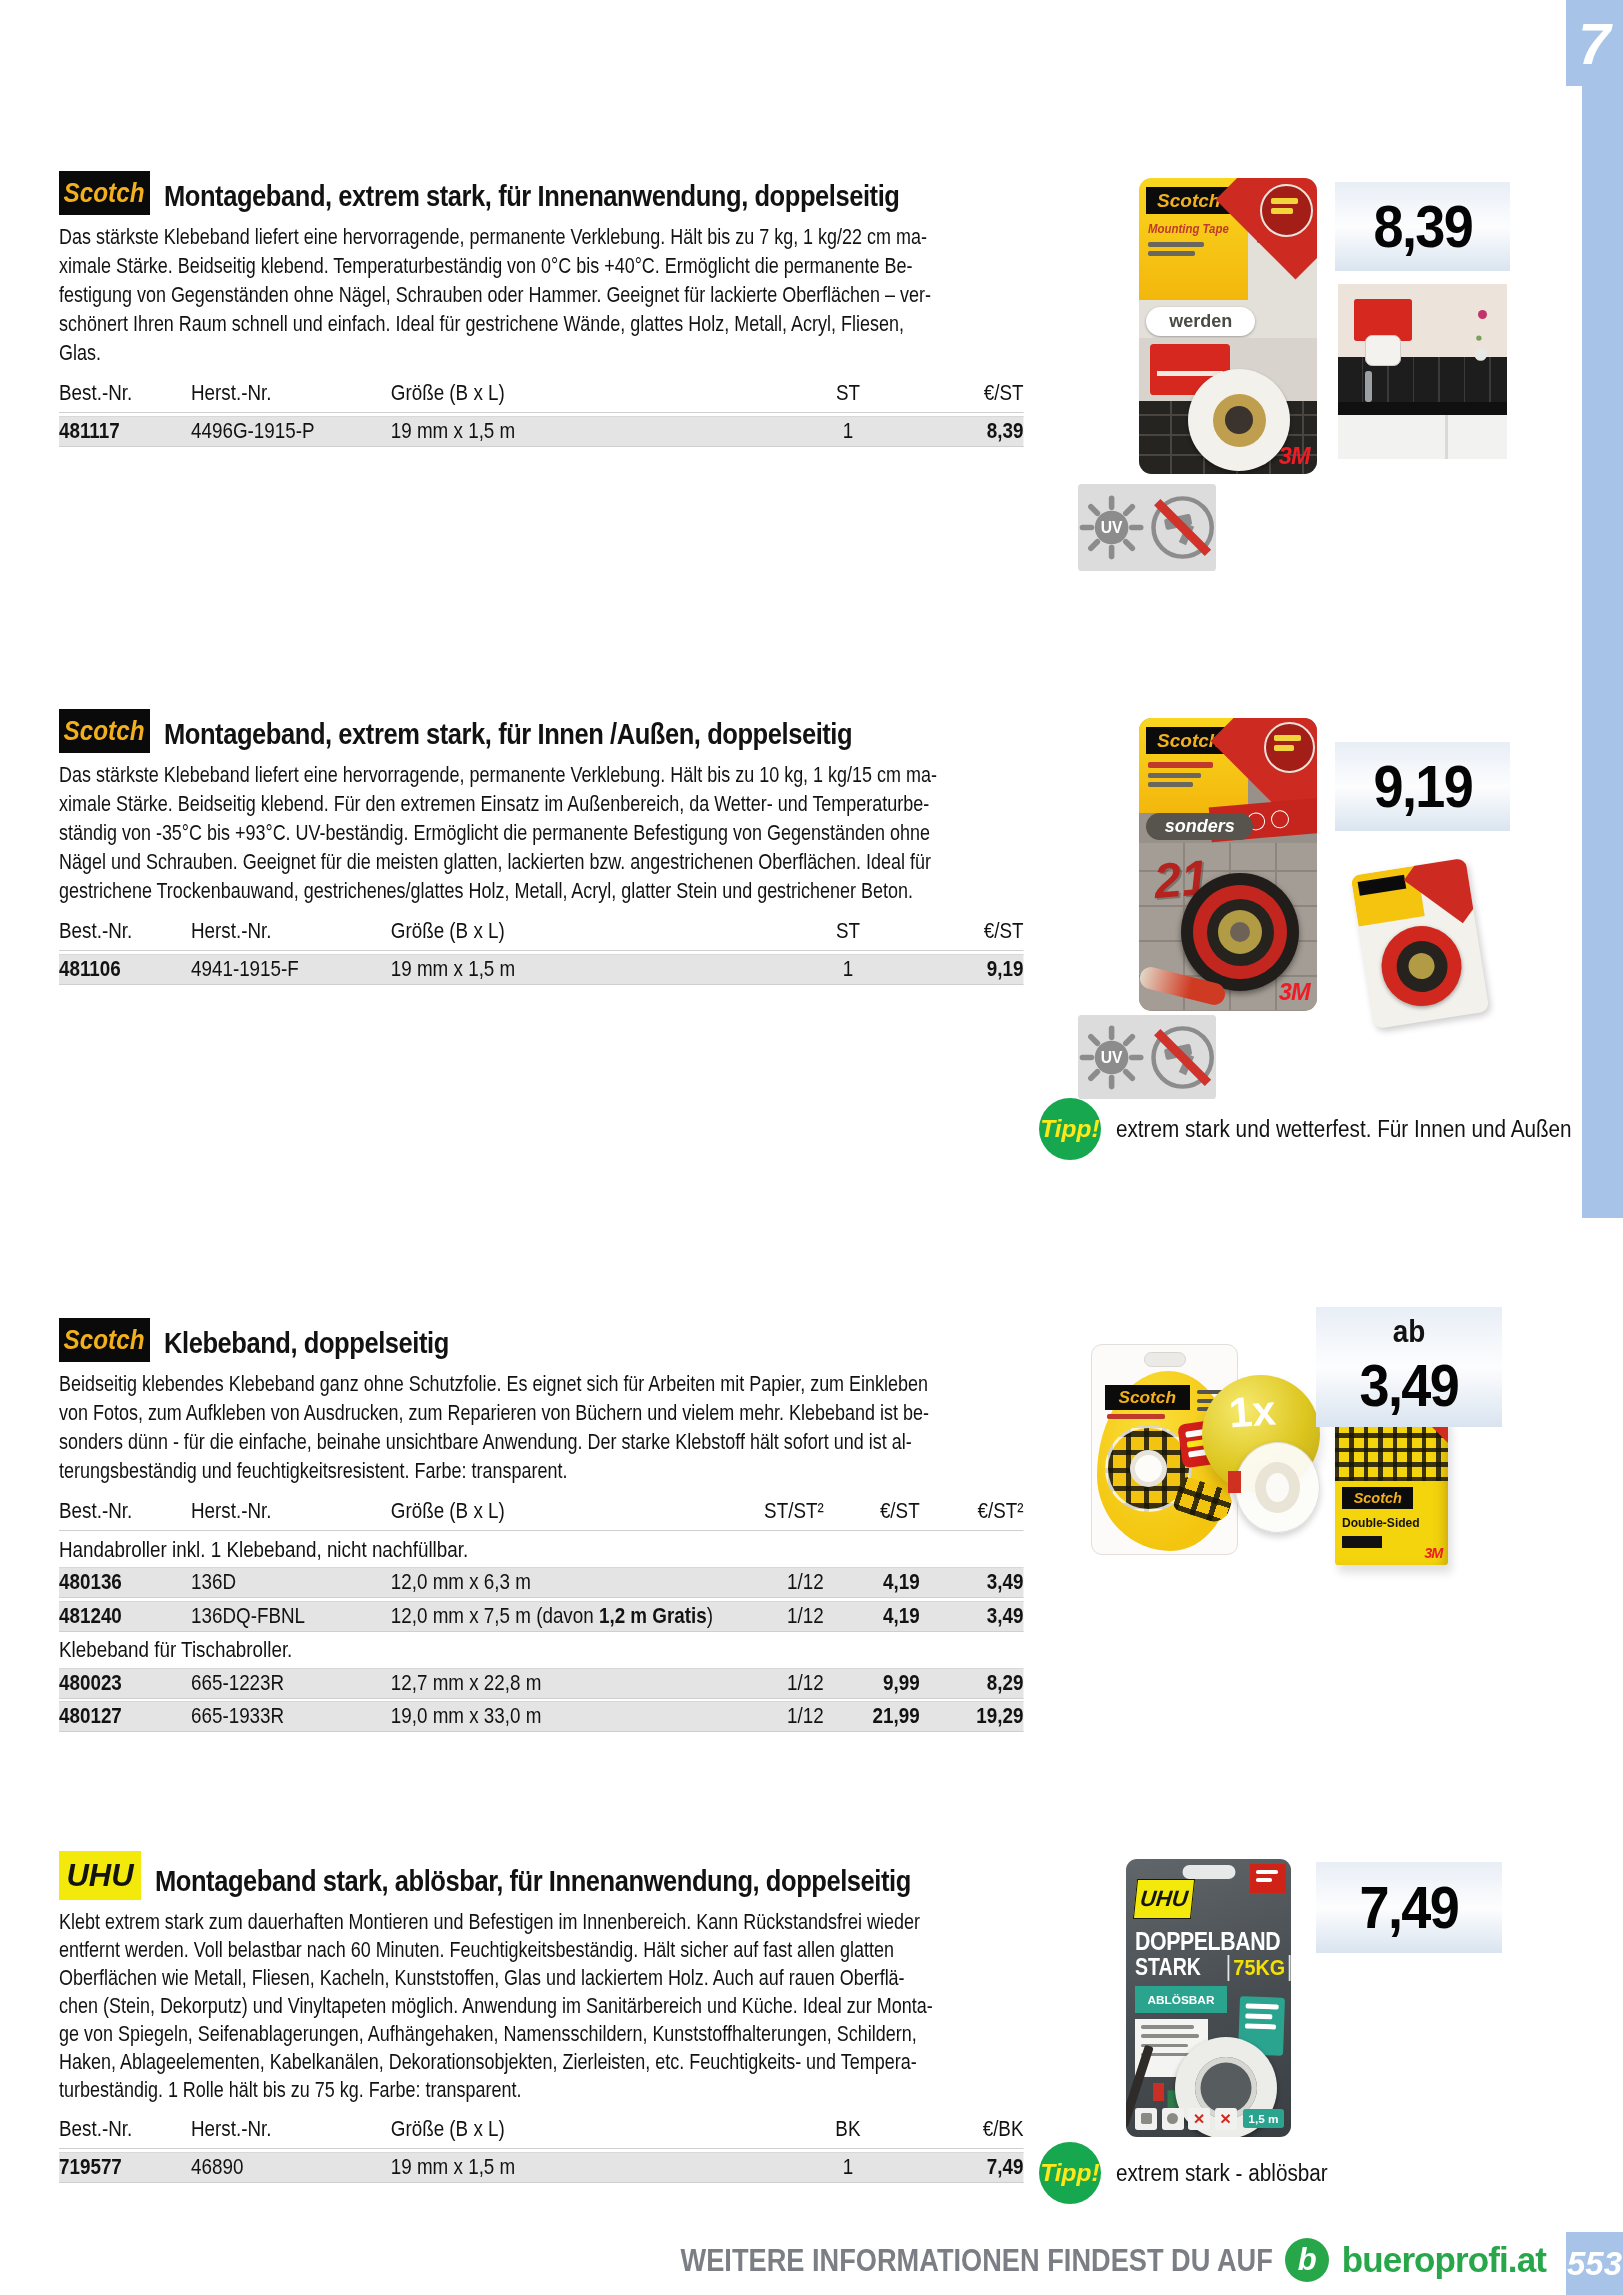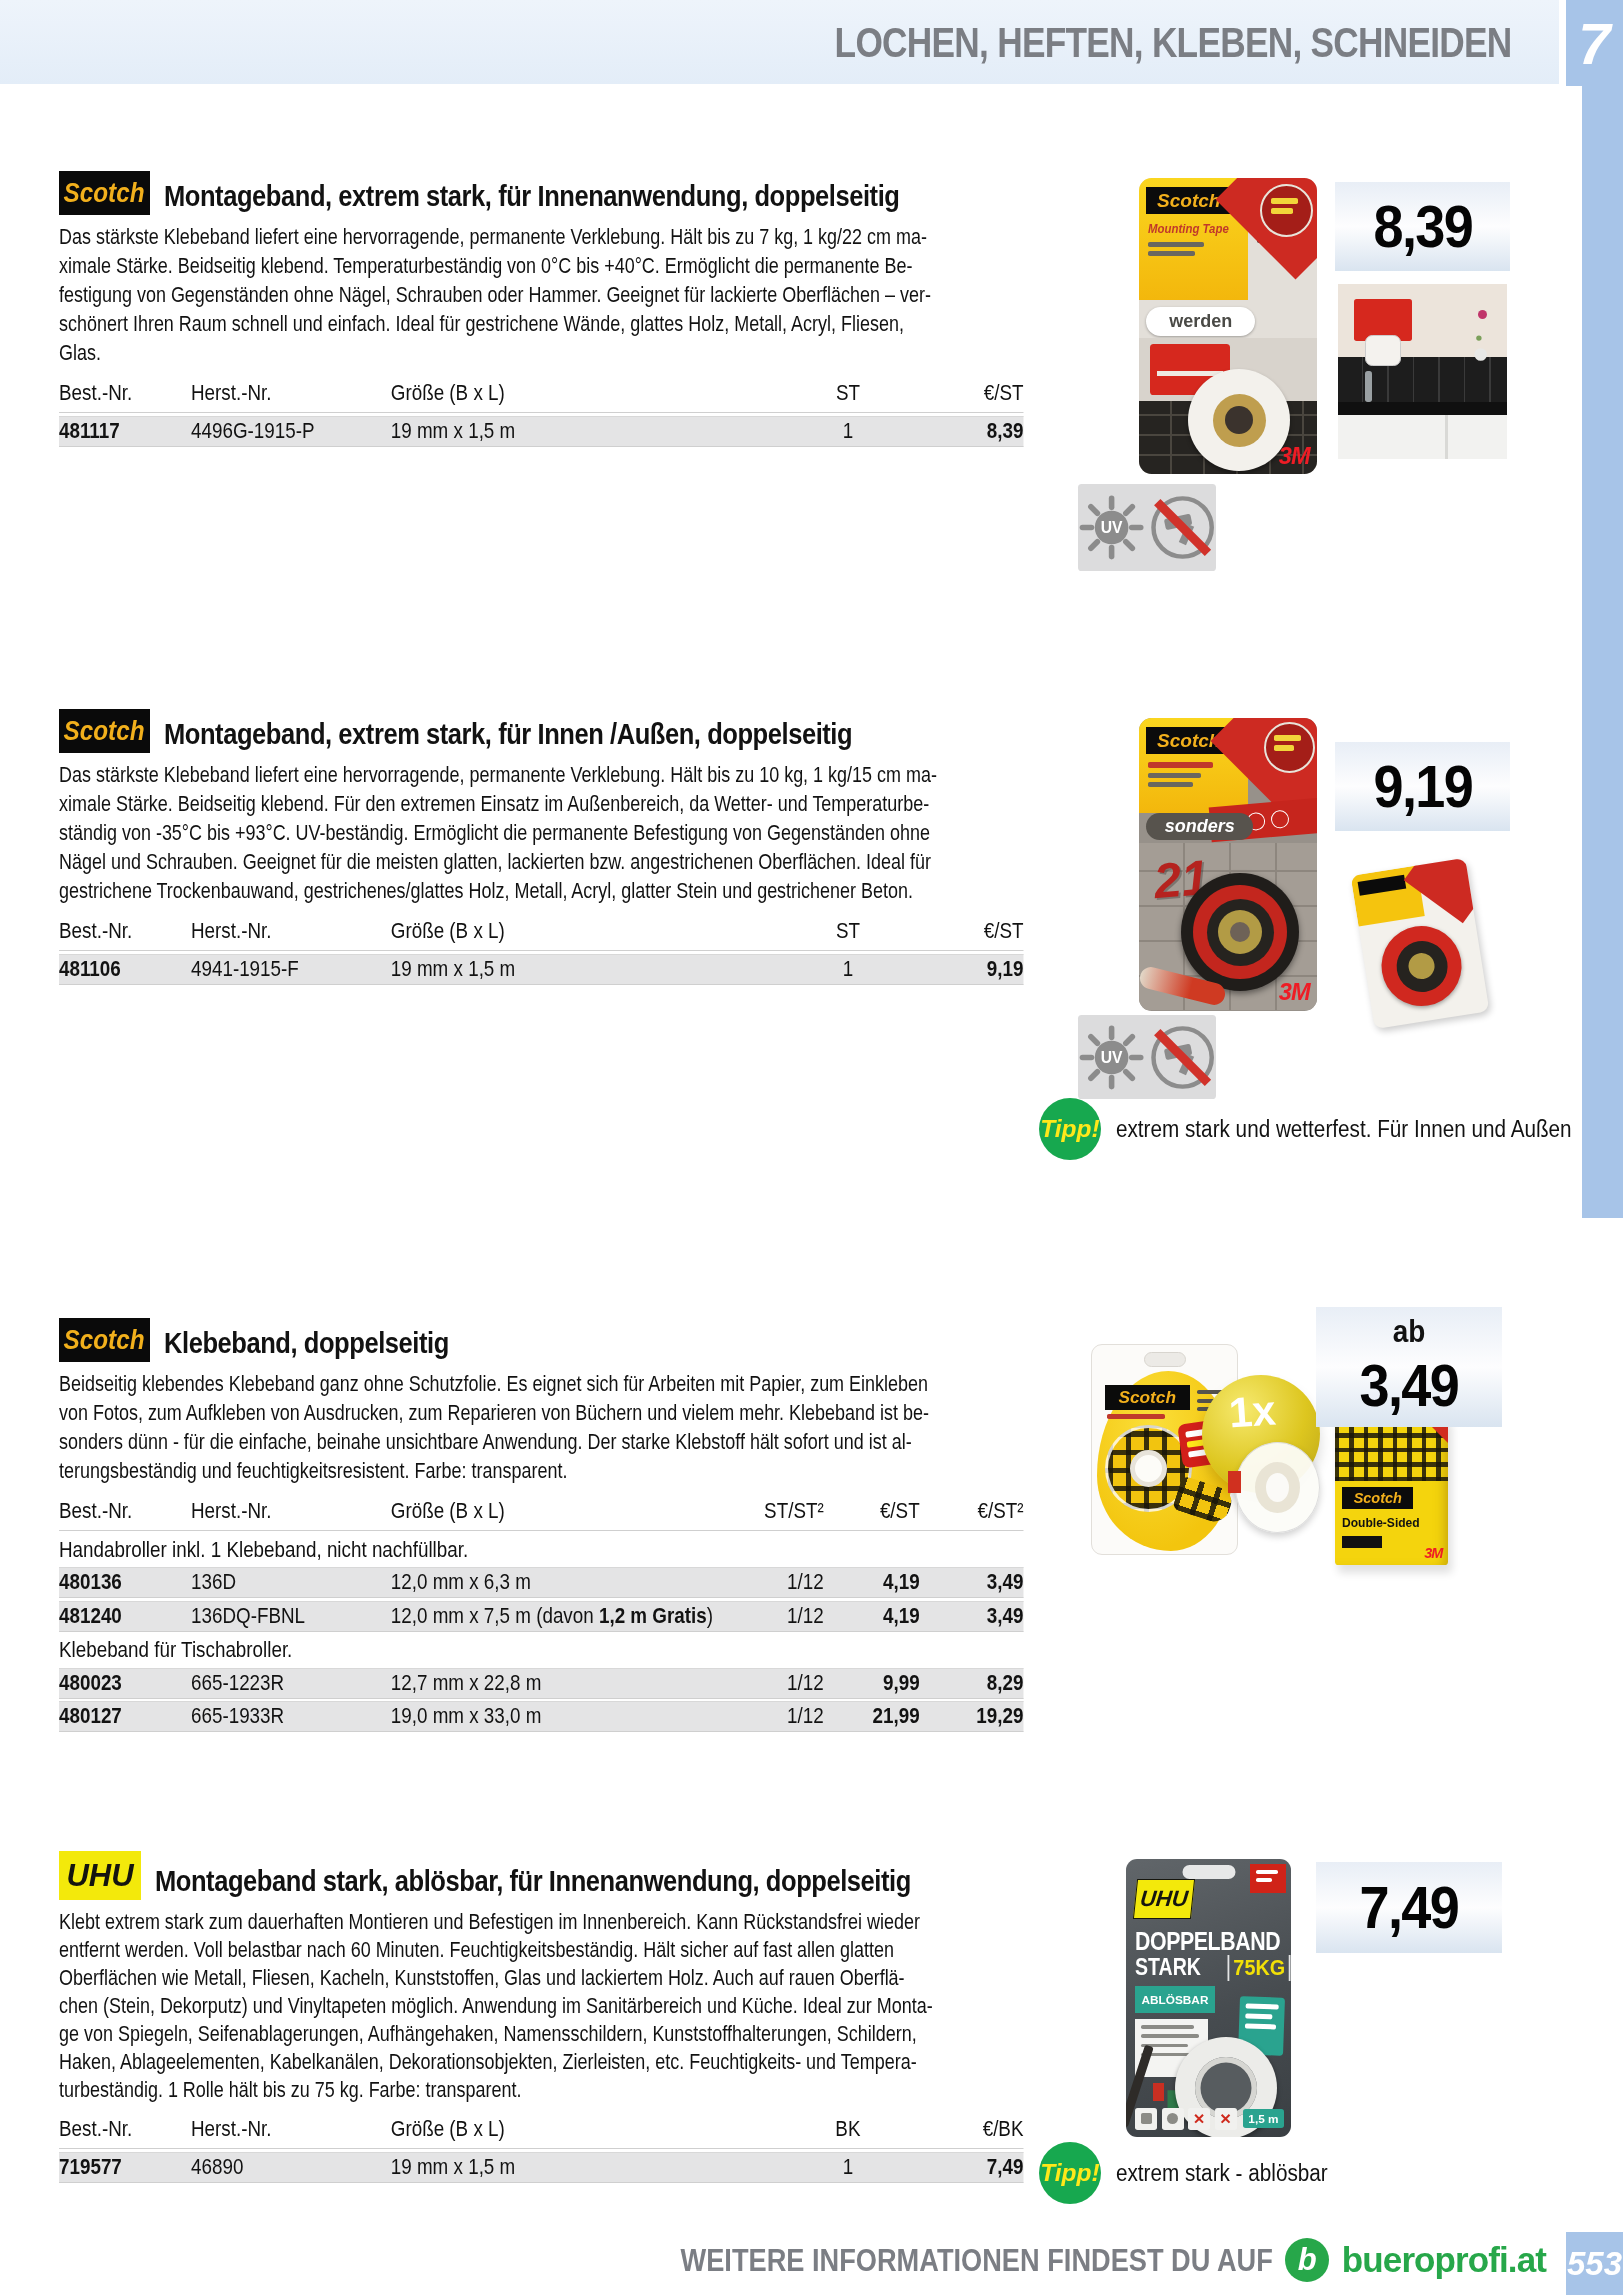--- a/index.html
+++ b/index.html
@@ -229,21 +229,21 @@
     border:1.8px solid #16160f; transform:skewX(-6deg); display:flex; align-items:center;
     justify-content:center; font-weight:700; font-style:italic; font-size:22px; color:#16160f; }
   .p8-neu { position:absolute; right:5.5px; top:4.5px; width:36px; height:29px; background:#d02318;
     padding:6.4px 6.4px; }
   .p8-t1 { position:absolute; left:9px; top:67px; color:#fff; font-weight:700; font-size:26px;
     white-space:nowrap; transform:scaleX(0.82); transform-origin:left top; letter-spacing:-0.5px; }
   .p8-t2row { position:absolute; left:9px; top:95px; display:flex; gap:11px; align-items:center; }
   .p8-t2 { color:#fff; font-weight:700; font-size:23px; transform:scaleX(0.85); transform-origin:left center; }
   .p8-kg { color:#f2e007; font-weight:700; font-size:22px; border-left:2.7px solid rgba(255,255,255,.85);
     border-right:2.7px solid rgba(255,255,255,.85); padding:0 4.5px; transform:scaleX(0.9); }
-  .p8-teal1 { position:absolute; left:9px; top:127px; width:80px; height:27px; background:#2aa38f;
+  .p8-teal1 { position:absolute; left:9px; top:127px; width:92px; height:27px; background:#2aa38f;
     color:#fff; font-weight:700; font-size:11.8px; display:flex; align-items:center; justify-content:center; }
   .p8-info { position:absolute; left:9px; top:160px; width:73px; height:58px; background:#f4f4f2;
     padding:6.4px 5.5px; }
   .p8-teal2 { position:absolute; left:113px; top:138px; width:45px; height:58px; background:#2aa38f;
     border-radius:3.6px; transform:rotate(2deg); padding:7.3px 5.5px; }
   .p8-pencil { position:absolute; left:5.5px; top:185px; width:9px; height:84px; background:#2e2b28;
     transform:rotate(18deg); border-radius:2.7px; }
   .p8-mark { position:absolute; left:27px; top:224px; width:11px; height:18px; background:#c92f22;
     box-shadow:14.5px 7.3px 0 #2f7a4a; }
   .p8-roll { left:49px; top:178px; width:102px; height:102px; background:#ecece9;
@@ -256,23 +256,20 @@
     align-items:center; justify-content:center; font-size:14.5px; font-weight:700; color:#cf2a1d; }
   .p8-ic .bar { width:11px; height:11px; background:#8b8b86; border-radius:1.8px; }
   .p8-len { margin-left:auto; background:#2aa38f; color:#fff; font-size:11.8px; font-weight:700;
     padding:2.7px 5.5px; border-radius:2.7px; }
 </style>
 </head>
 <body>
 
 <div class="page">
 
-  <div class="header-band">
-    <div class="header-title">LOCHEN, HEFTEN, KLEBEN, SCHNEIDEN</div>
-  </div>
   <div class="chapter-tab">7</div>
   <div class="side-strip"></div>
 
   <section class="product-section" id="s1">
     <div class="brand-row">
       <div class="logo-scotch">
           <span>Scotch</span>
         </div>
       <div class="product-title">Montageband, extrem stark, für Innenanwendung, doppelseitig</div>
     </div>

